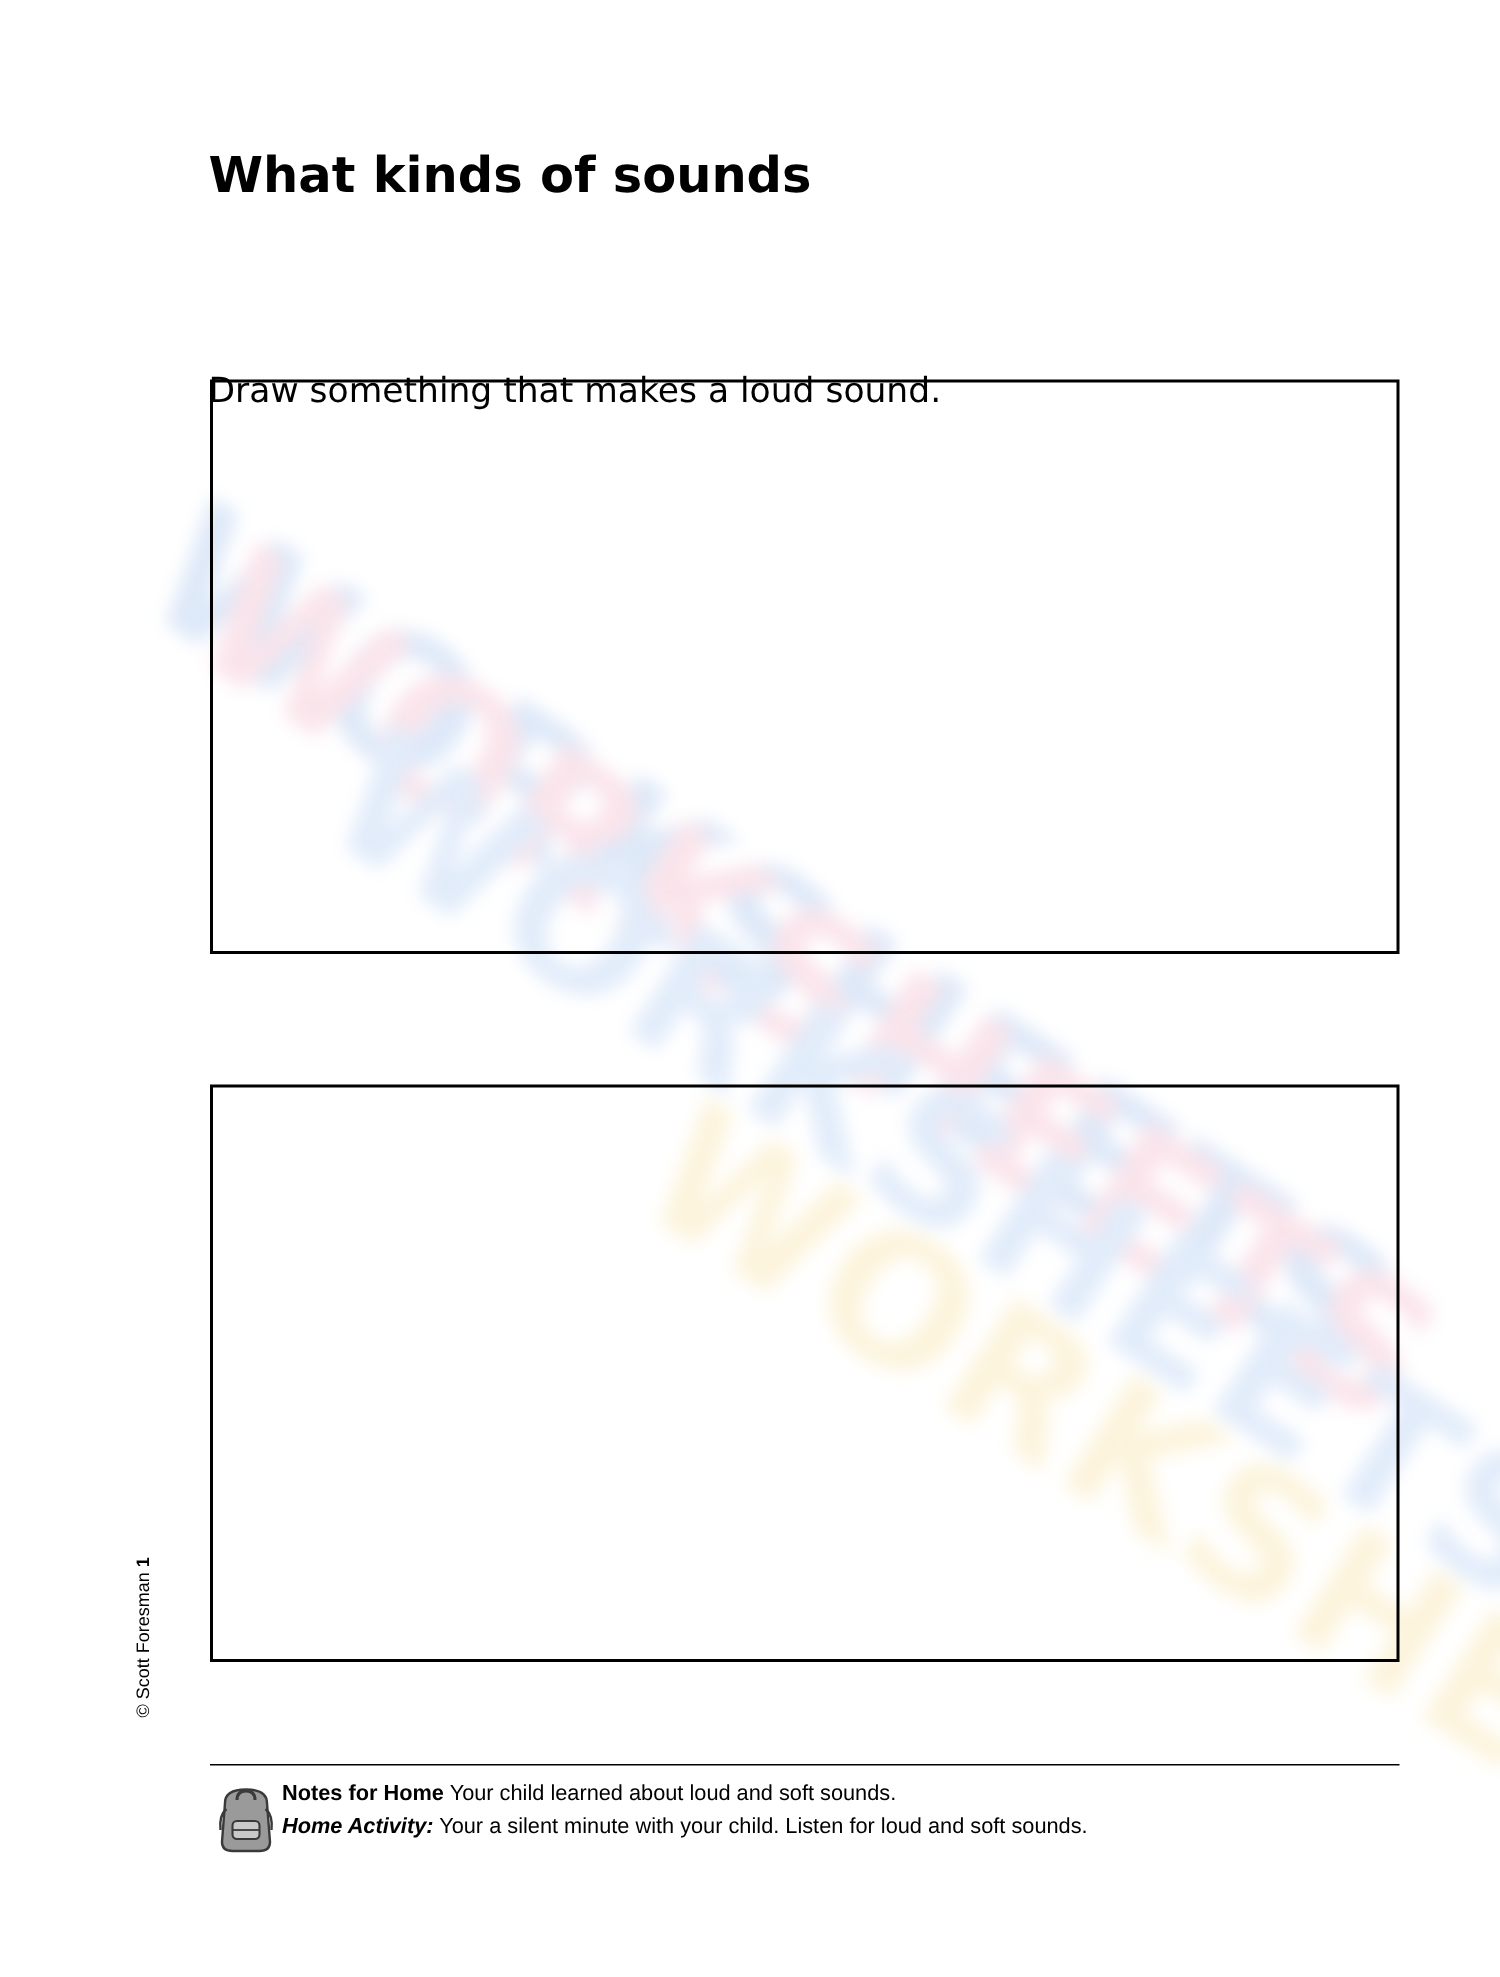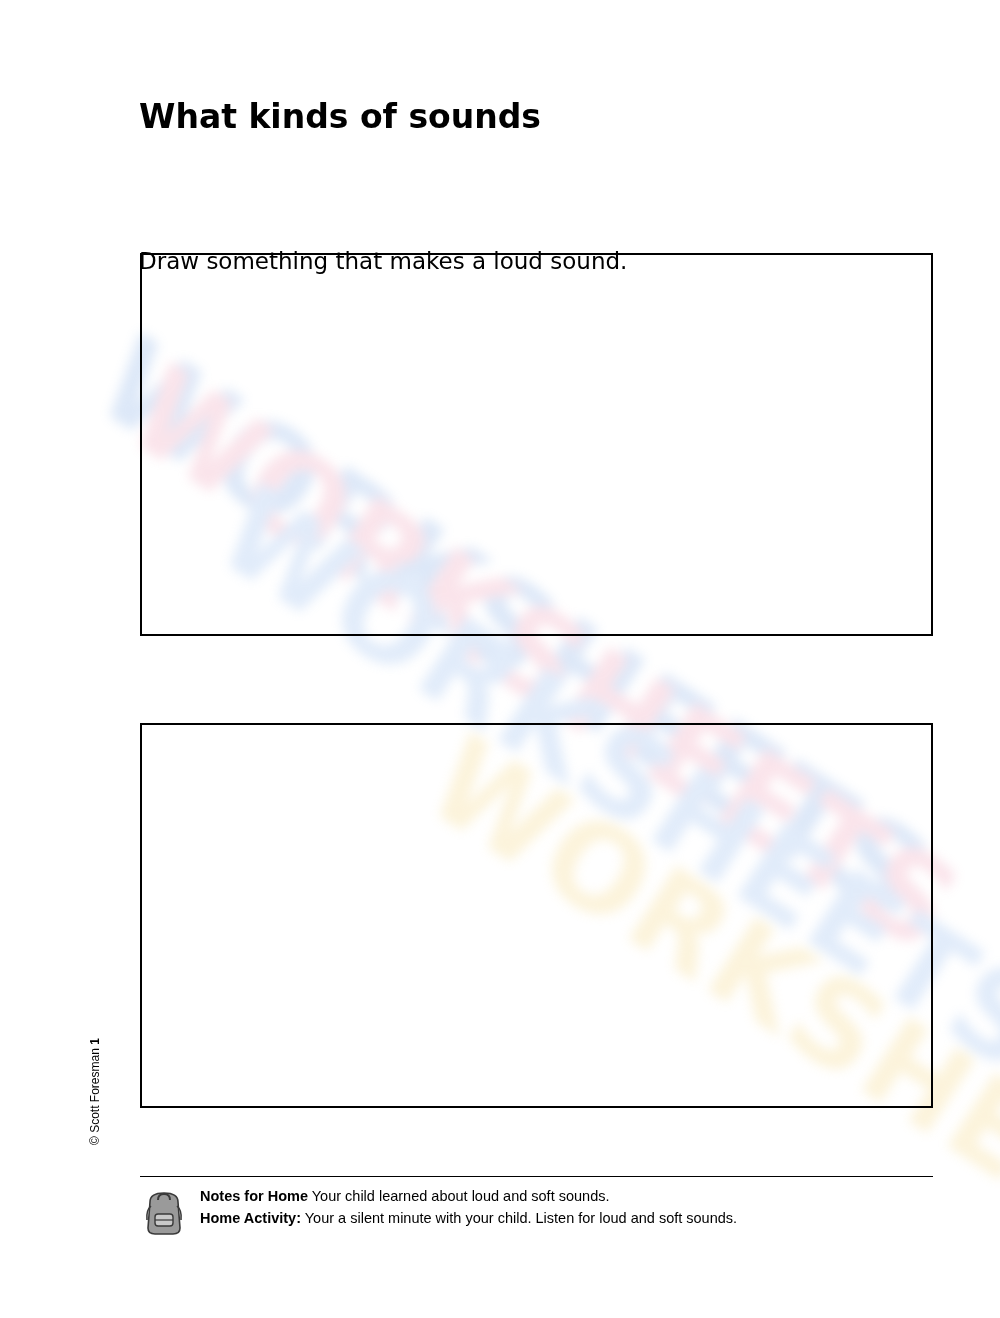--- a/index.html
+++ b/index.html
@@ -173,39 +173,38 @@
     height: 0;
     border-top: 1.5px solid #000;
     z-index: 2;
   }
   .footer {
     position: absolute;
     left: 140px;
     top: 1184px;
     width: 800px;
     display: flex;
-    gap: 12px;
     align-items: flex-start;
     z-index: 2;
   }
   .backpack {
     width: 48px;
     height: 52px;
     flex: 0 0 48px;
     margin-top: 2px;
   }
   .footer-text {
     font-family: "Liberation Sans", sans-serif;
     font-size: 14.5px;
     line-height: 1.5;
     color: #000;
     padding-top: 2px;
   }
   .footer-text .lead { font-weight: 700; }
-  .footer-text .lead-i { font-weight: 700; }
+  .footer-text .lead-i { font-weight: 700; font-style: italic; }
   .footer-line { white-space: nowrap; }
 </style>
 </head>
 <body>
 
 <div class="page">
 
   <div class="watermark">
     <div class="wm-text wm-1">WORKSHEETS</div>
     <div class="wm-text wm-2">WORKSHEETS</div>

